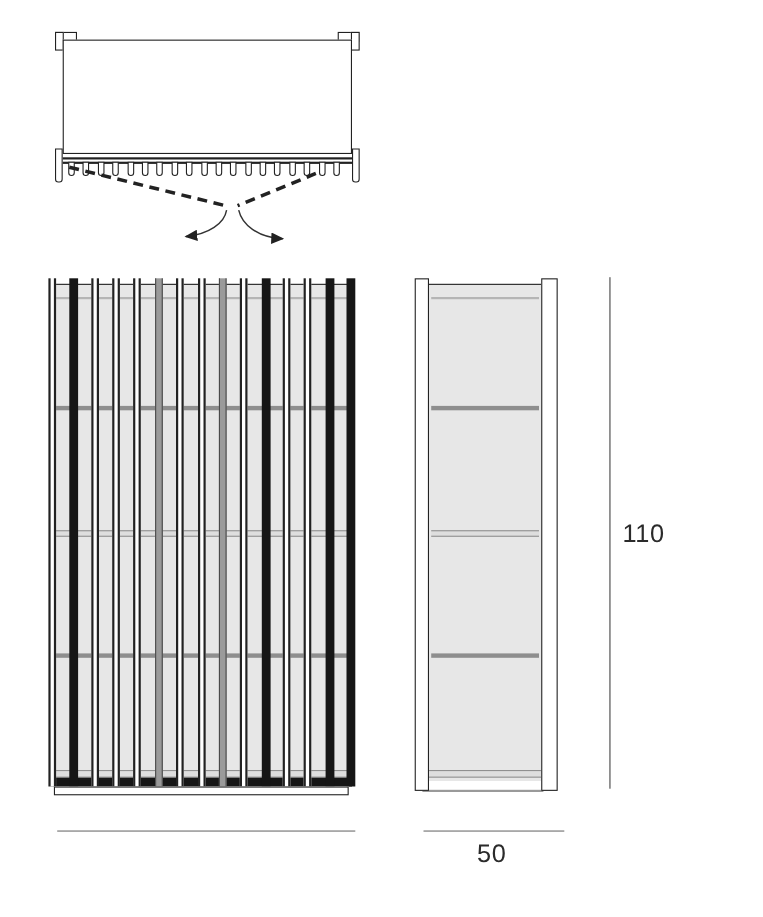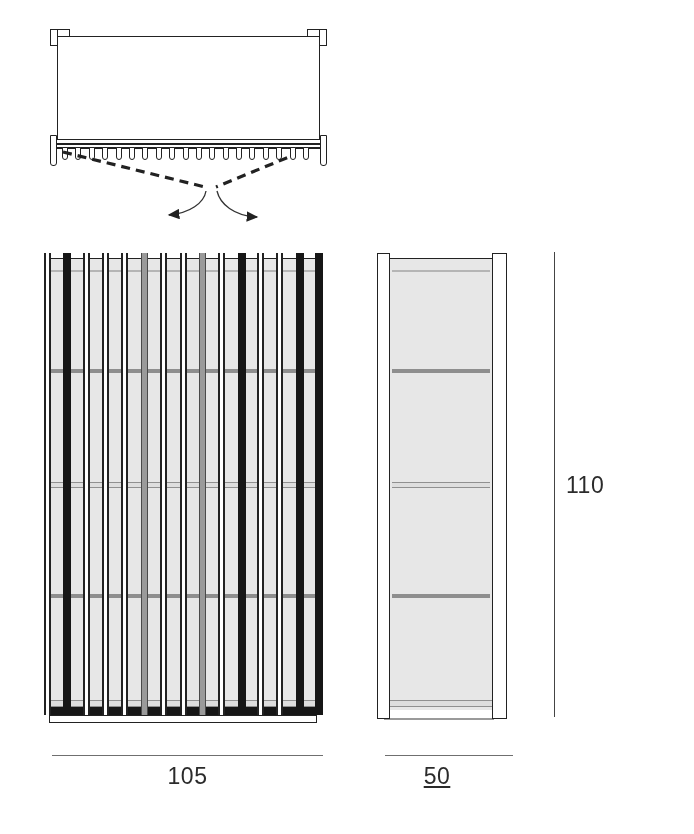--- a/index.html
+++ b/index.html
@@ -56,21 +56,21 @@
   .sv-base{left:7px;right:13px;top:465px;height:2px;background:#9a9a9a;}
 
   
   .dim-line-h{height:1px;background:var(--dim-line);}
   .dim-line-v{width:1px;background:#444;}
   .dim-label{font-size:23px;letter-spacing:0.5px;color:var(--dim-text);}
   .dim-label.center{text-align:center;}
   .w-line{left:52px;top:755px;width:271px;}
   .w-label{left:52px;top:763px;width:271px;}
   .d-line{left:385px;top:755px;width:128px;}
-  .d-label{left:373px;top:763px;width:128px;text-decoration:underline;}
+  .d-label{left:383px;top:763px;width:128px;}
   .h-line{left:554px;top:252px;height:465px;}
   .h-label{left:566px;top:472px;}
 </style>
 </head>
 <body>
 
 <div class="canvas">
 
   <div class="abs topview">
     <div class="abs tv-bkt tl-a"></div>
@@ -156,21 +156,20 @@
           <div class="shelf shelf-solid" style="top: calc(75% - 3px);"></div>
         </div>
     </div>
     <div class="abs sv-bottom-band"></div>
     <div class="abs sv-post left"></div>
     <div class="abs sv-post right"></div>
     <div class="abs sv-base"></div>
   </div>
 
   <div class="abs dim-line-h w-line"></div>
-  <div class="abs dim-label center w-label">105</div>
 
   <div class="abs dim-line-h d-line"></div>
   <div class="abs dim-label center d-label">50</div>
 
   <div class="abs dim-line-v h-line"></div>
   <div class="abs dim-label h-label">110</div>
 
 </div>
 
 </body></html>

